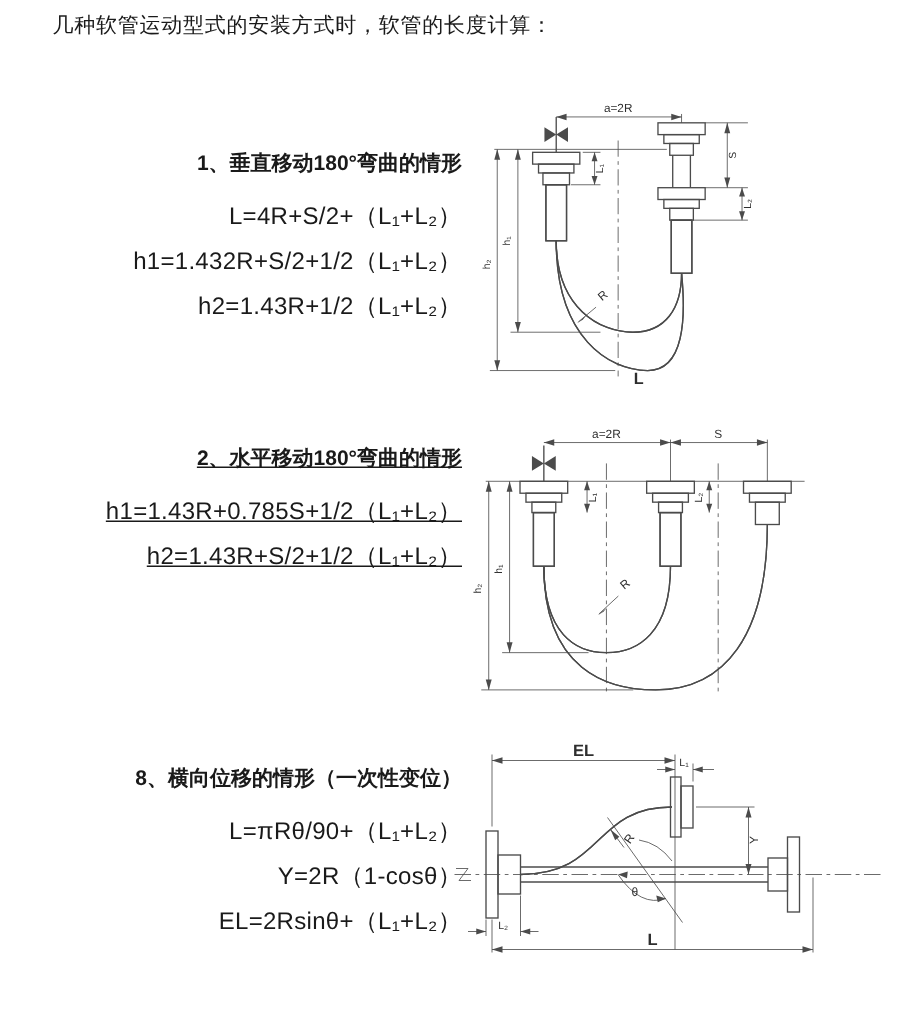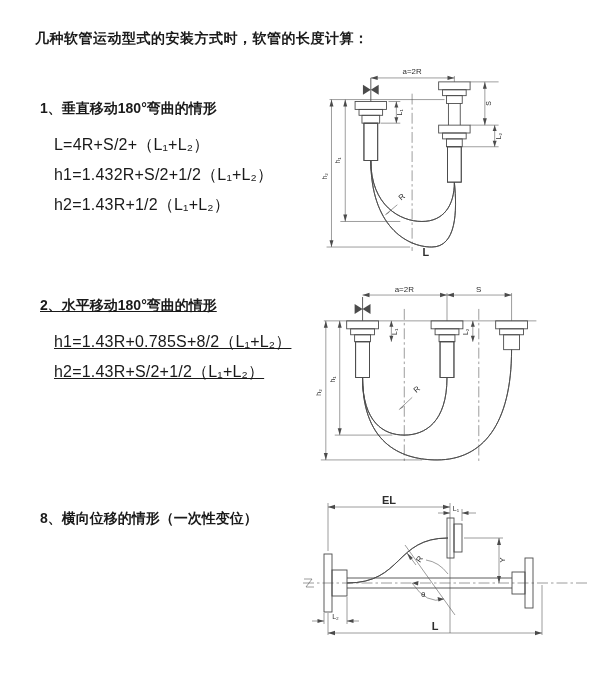--- a/index.html
+++ b/index.html
@@ -2,22 +2,22 @@
 <html><head>
 <meta charset="utf-8">
 <style>
   html,body{margin:0;padding:0;}
   body{
     width:600px;height:675px;background:#ffffff;
     font-family:"Liberation Sans","DejaVu Sans",sans-serif;color:#1a1a1a;
     position:relative;overflow:hidden;
   }
   .canvas{position:absolute;left:0;top:0;width:600px;height:675px;background:#fff;}
-  .page-title{position:absolute;left:35px;top:30px;font-size:14px;font-weight:700;letter-spacing:.5px;white-space:nowrap;}
-  .section{position:absolute;left:40px;width:262px;}
+  .page-title{position:absolute;left:35px;top:8px;font-size:14px;font-weight:400;letter-spacing:.5px;white-space:nowrap;}
+  .section{position:absolute;left:46px;width:262px;text-align:right;}
   .sec-heading{font-size:14px;font-weight:700;white-space:nowrap;}
   .formulas{margin:12px 0 0 14px;}
   .formula{height:30px;line-height:30px;font-size:16px;font-weight:400;white-space:nowrap;letter-spacing:.2px;}
   .dwg{position:absolute;}
   .dwg line,.dwg path,.dwg polyline,.dwg rect{stroke:#4b4b4b;stroke-width:.9;fill:none;}
   .dwg .thin{stroke-width:.55;}
   .dwg .cl{stroke-width:.55;stroke-dasharray:11 3 2.5 3;}
   .dwg polygon{fill:#4b4b4b;stroke:none;}
   .dwg text{fill:#2e2e2e;stroke:none;font-family:"Liberation Sans","DejaVu Sans",sans-serif;}
   .tube-o{stroke-width:7.5;stroke:#4b4b4b;}
@@ -38,27 +38,32 @@
     <div class="formulas">
       <div class="formula">L=4R+S/2+（L₁+L₂）</div>
       <div class="formula">h1=1.432R+S/2+1/2（L₁+L₂）</div>
       <div class="formula">h2=1.43R+1/2（L₁+L₂）</div>
     </div>
   </div>
 
   <div class="section" style="top:297px;text-decoration:underline;">
     <div class="sec-heading">2、水平移动180°弯曲的情形</div>
     <div class="formulas">
-      <div class="formula">h1=1.43R+0.785S+8/2（L₁+L₂）</div>
+      <div class="formula">h1=1.43R+0.785S+1/2（L₁+L₂）</div>
       <div class="formula">h2=1.43R+S/2+1/2（L₁+L₂）</div>
     </div>
   </div>
 
   <div class="section" style="top:510px;">
     <div class="sec-heading">8、横向位移的情形（一次性变位）</div>
+    <div class="formulas">
+      <div class="formula">L=πRθ/90+（L₁+L₂）</div>
+      <div class="formula">Y=2R（1-cosθ）</div>
+      <div class="formula">EL=2Rsinθ+（L₁+L₂）</div>
+    </div>
   </div>
 
   <svg class="dwg" style="left:302px;top:66px;" width="290" height="192" viewBox="0 0 295 195">
     <defs>
       <pattern id="bp1" width="4.5" height="4.5" patternUnits="userSpaceOnUse">
         <path d="M0,4.5 L4.5,0 M0,0 L4.5,4.5" stroke="#8d8d8d" stroke-width="0.5"></path>
       </pattern>
     </defs>
 
     <path class="tube-o" d="M70,96 C70,162 106,184 132,184 C157,184 158,148 155,118"></path>

